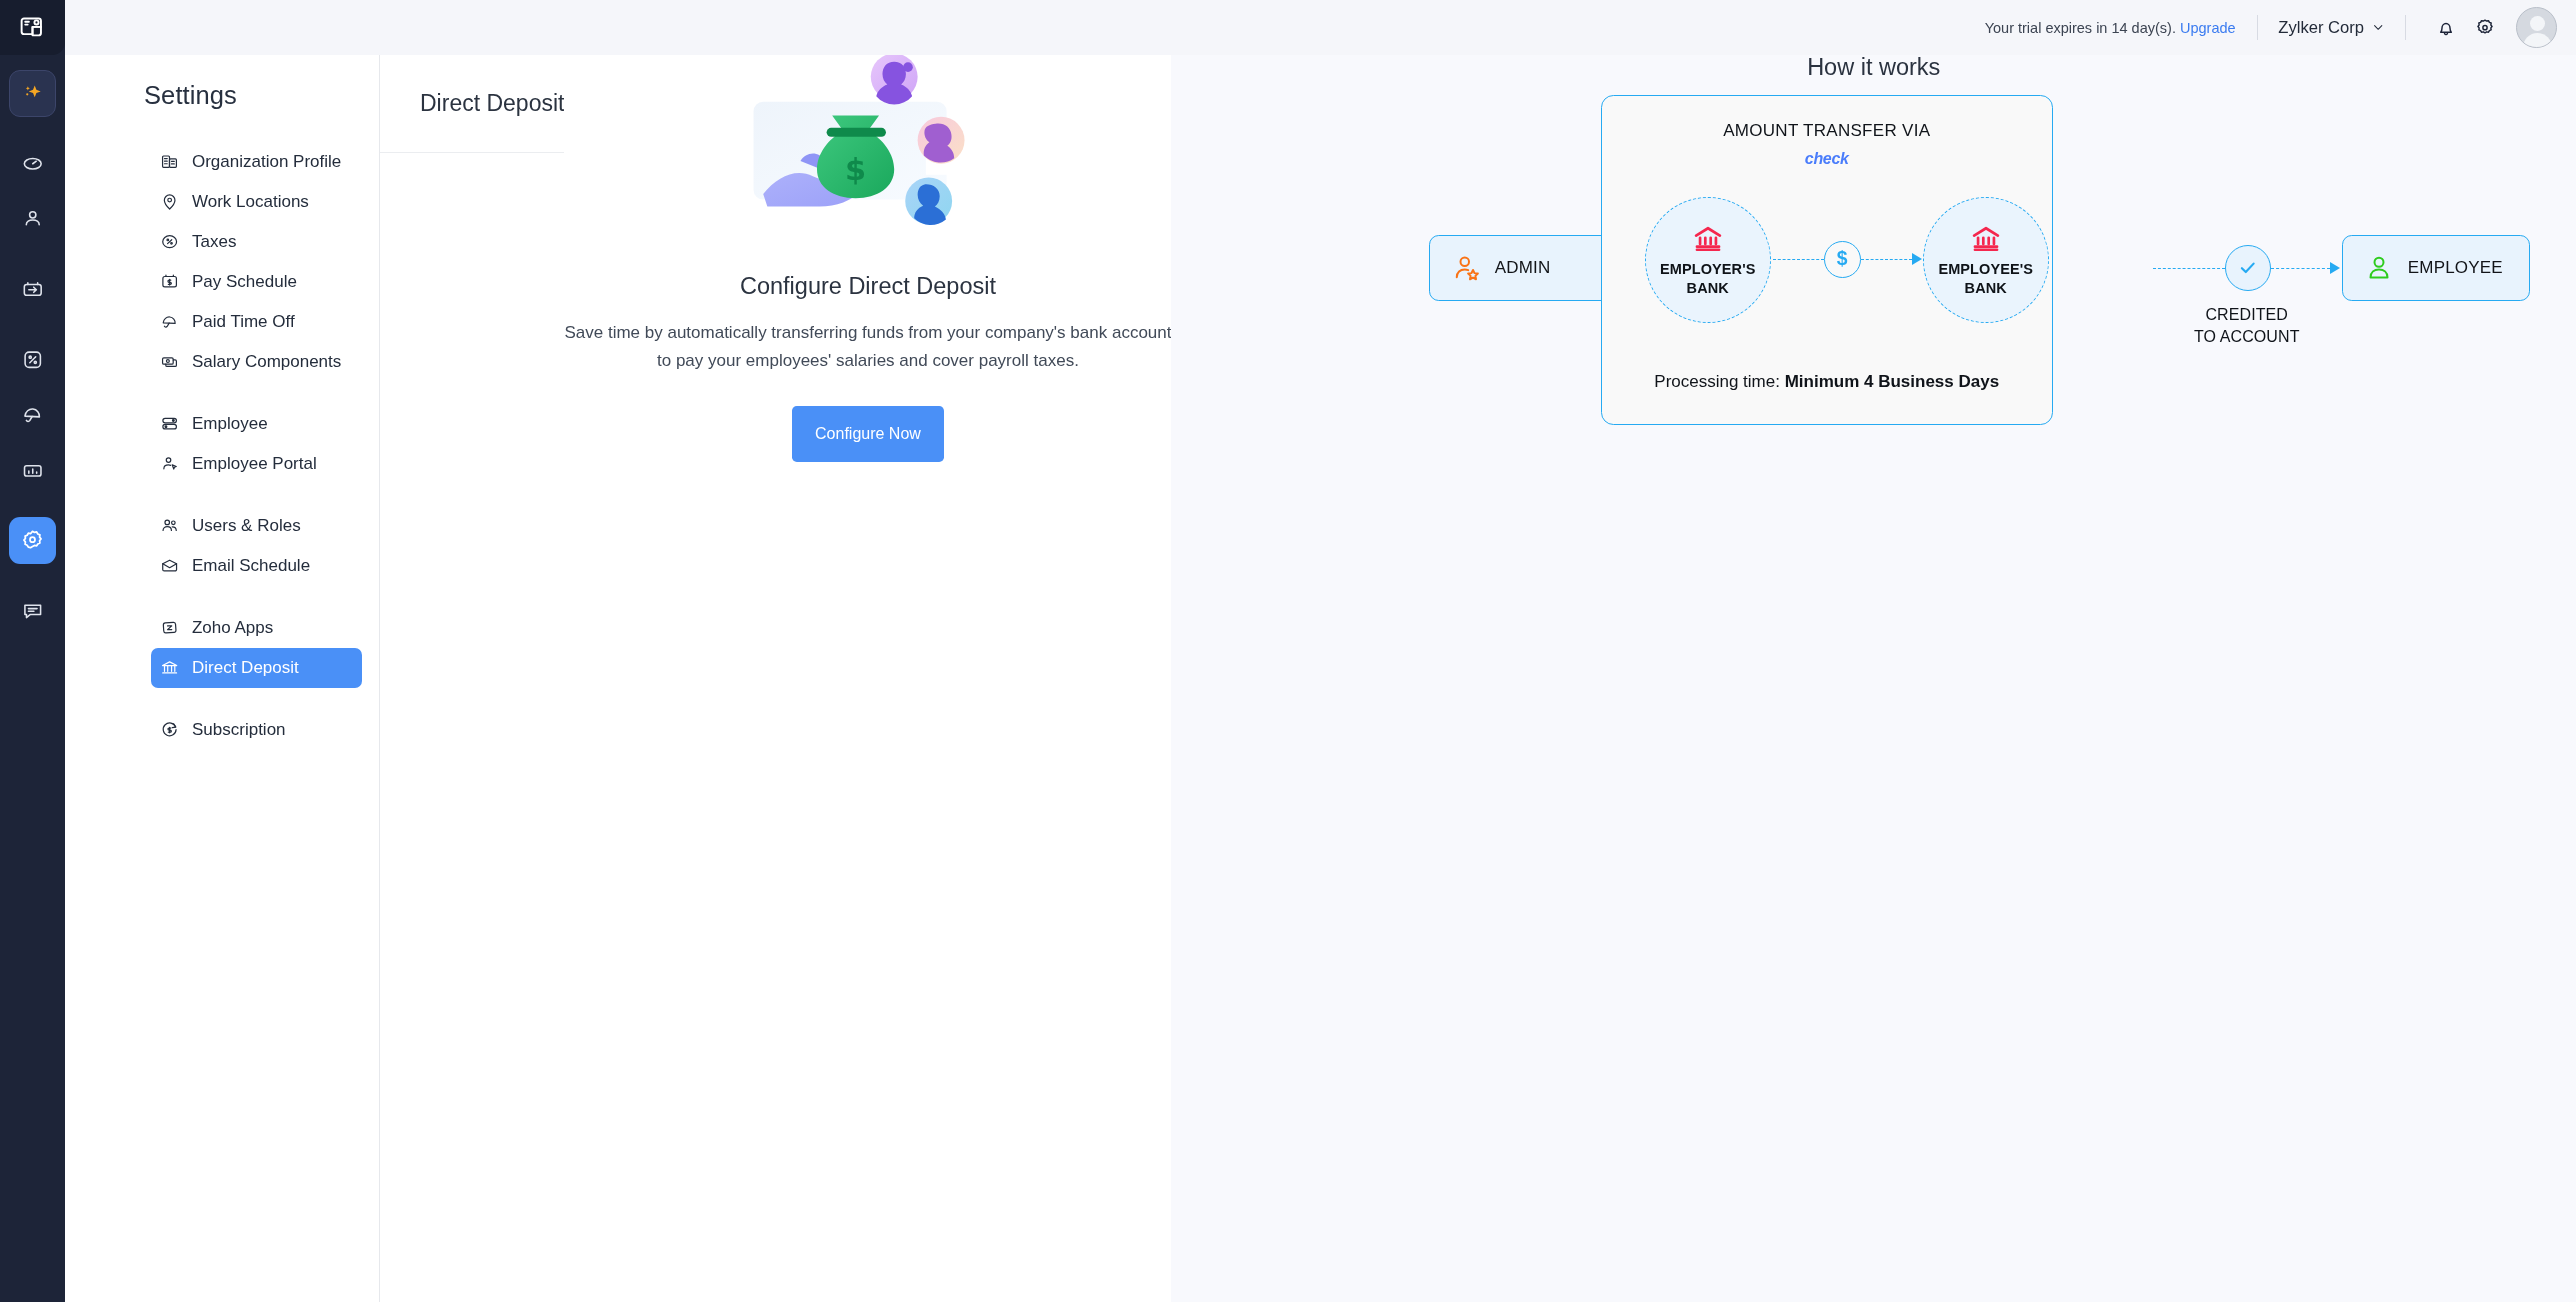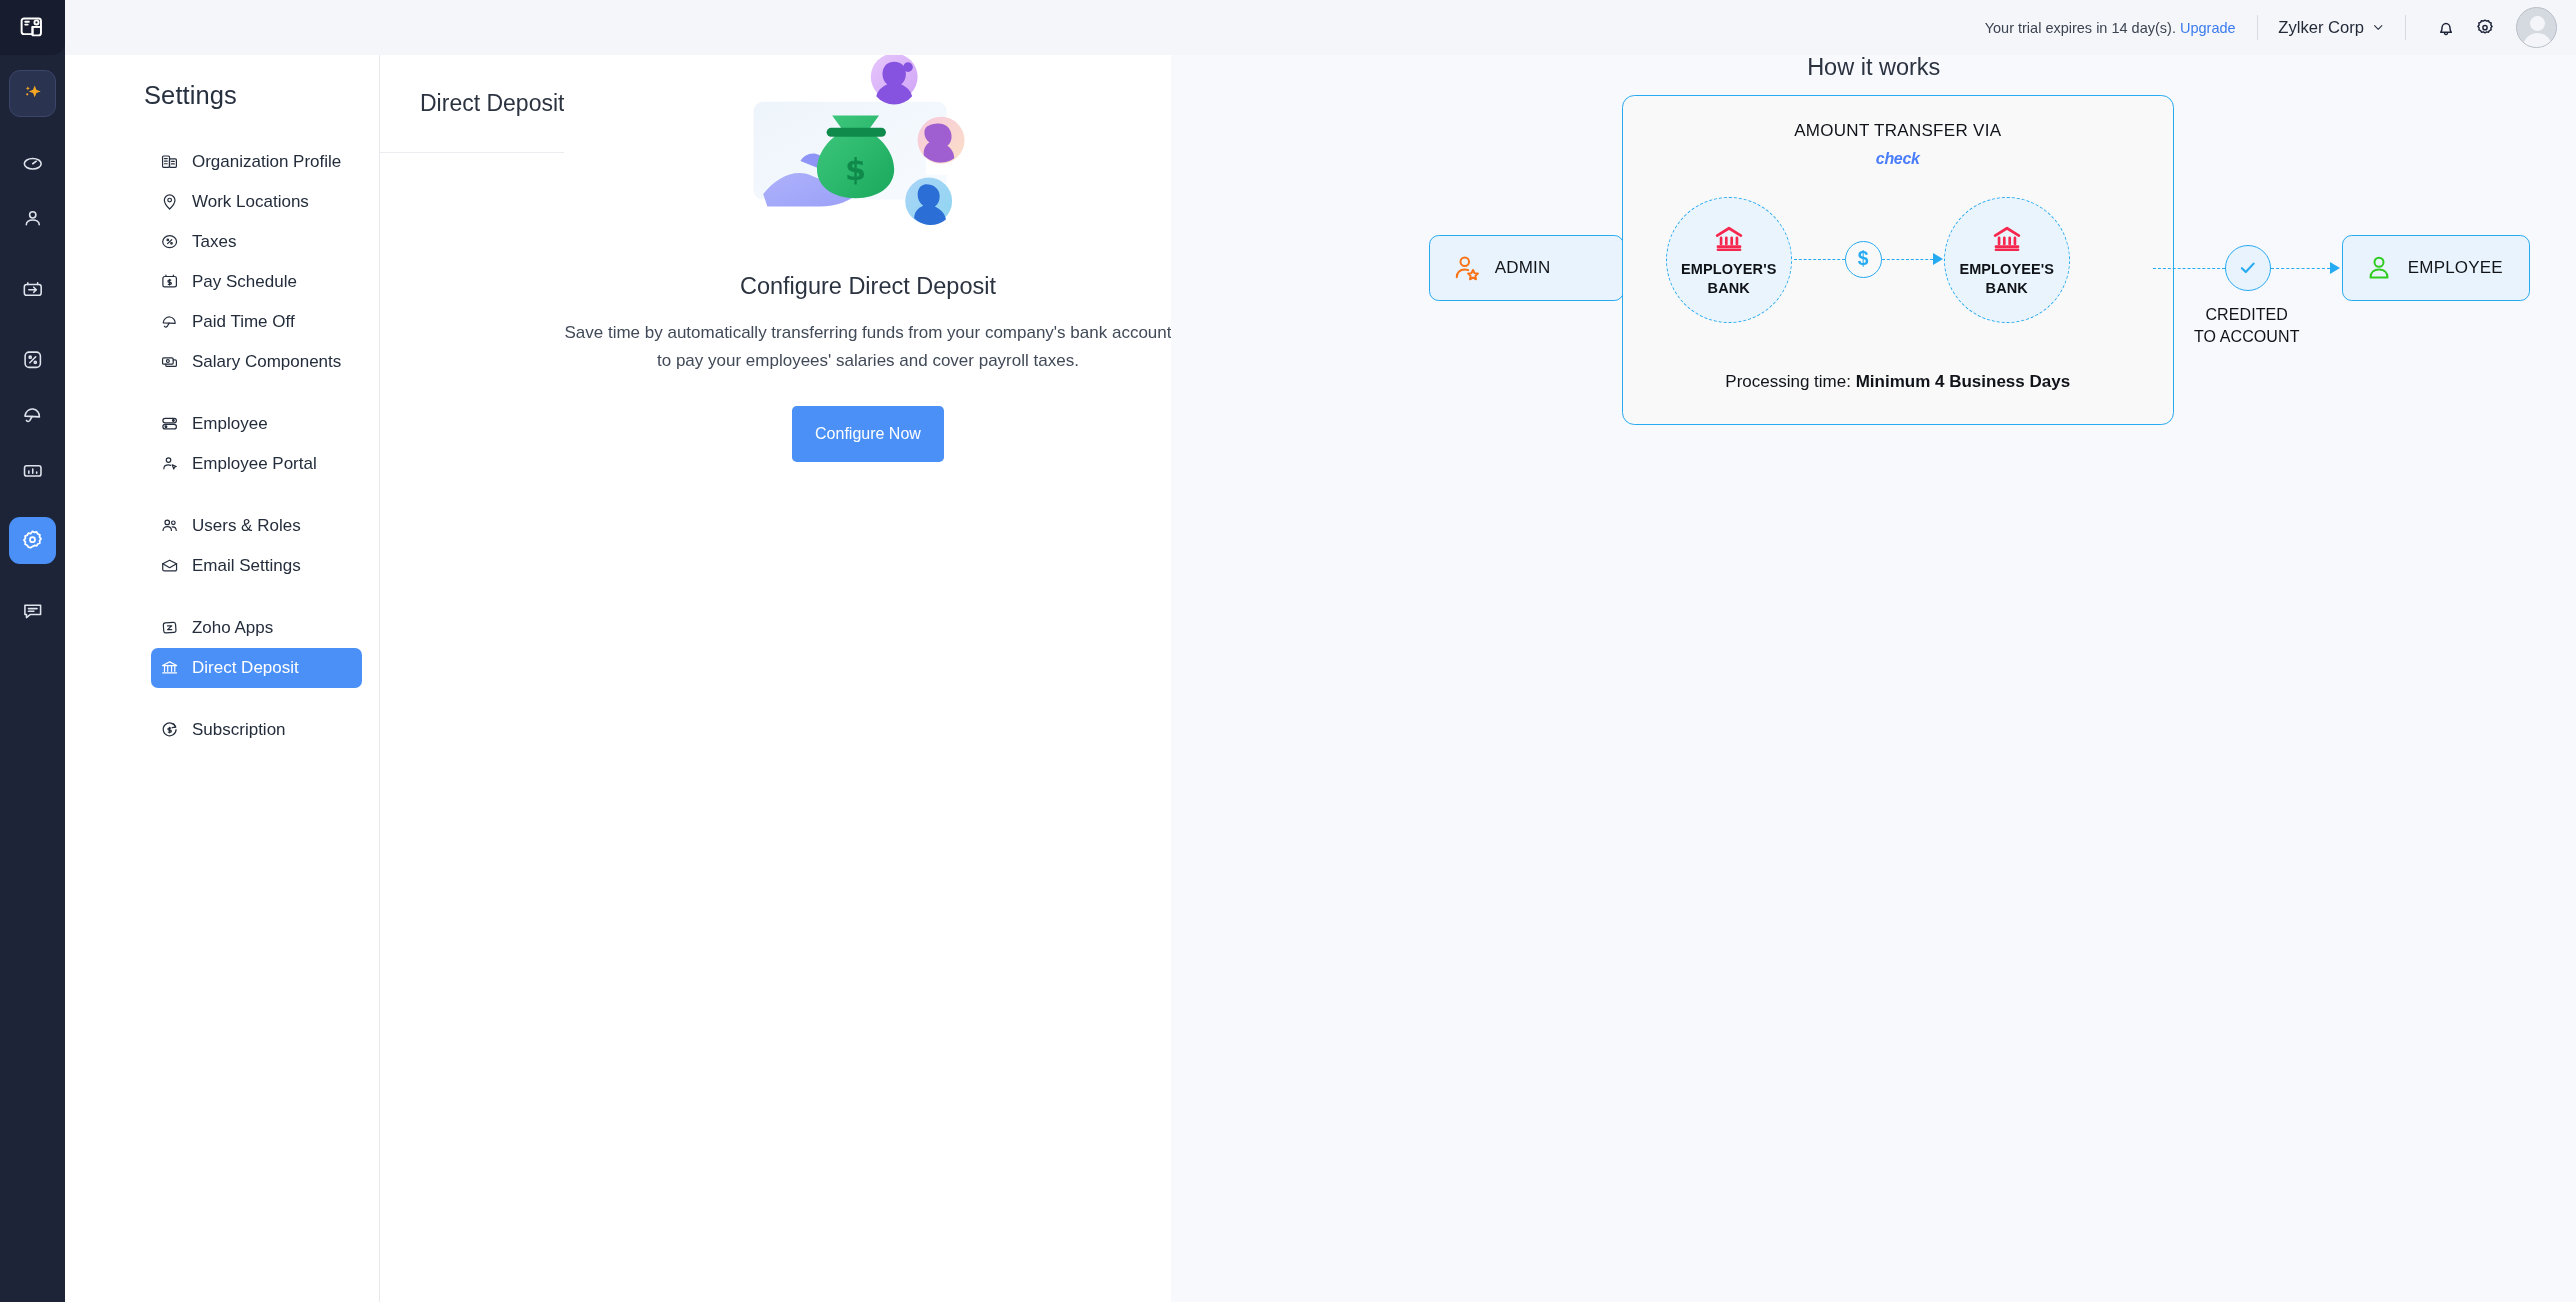--- a/index.html
+++ b/index.html
@@ -123,21 +123,21 @@
     position: absolute; width: 46px; height: 46px; border-radius: 50%;
     background: #e8f3fd; border: 1.4px solid #26aaf2;
     display:flex; align-items:center; justify-content:center;
   }
   .cap {
     position: absolute; text-align: center; font-size: 16px; color: #10141a;
     font-weight: 500; line-height: 1.38; letter-spacing: 0.1px;
   }
 
   .transfer-box {
-    position: absolute; left: 438px; top: -12.4px; width: 552px; height: 330px;
+    position: absolute; left: 417px; top: -12.4px; width: 452px; height: 330px;
     background: #f9f9f9; border: 1.4px solid #26aaf2; border-radius: 12.4px;
   }
   .tb-title { text-align: center; font-size: 17px; color: #10141a; font-weight: 500; padding-top: 25px; letter-spacing: 0.3px; }
   .tb-logo { text-align: center; font-size: 16px; color: #4a7dfb; font-weight: 700; font-style: italic; margin-top: 9.7px; letter-spacing: -0.3px; }
   .tb-foot { text-align: center; font-size: 17px; color: #10141a; position: absolute; bottom: 32px; left: 0; right: 0; }
   .tb-foot b { font-weight: 700; }
 
   .bank {
     position: absolute; width: 126px; height: 126px; border-radius: 50%;
     background: #eaf4fd; border: 1.7px dashed #26aaf2;
@@ -349,21 +349,21 @@
         <span>Users &amp; Roles</span>
       </div>
 
       <div class="nav-item">
         <span class="ic">
           <svg width="19.3" height="19.3" viewBox="0 0 24 24" fill="none" stroke="#242d3c" stroke-width="1.5" stroke-linecap="round" stroke-linejoin="round">
             <path d="M3.4 9.6l8.6-4.4 8.6 4.4v7.2a1.8 1.8 0 0 1-1.8 1.8H5.2a1.8 1.8 0 0 1-1.8-1.8z"></path>
             <path d="M3.4 9.6l8.6 5 8.6-5"></path>
           </svg>
         </span>
-        <span>Email Settings</span>
+        <span>Email Schedule</span>
       </div>
 
       <div class="nav-sep"></div>
 
       <div class="nav-item">
         <span class="ic">
           <svg width="19.3" height="19.3" viewBox="0 0 24 24" fill="none" stroke="#242d3c" stroke-width="1.5" stroke-linecap="round" stroke-linejoin="round">
             <rect x="4.4" y="5.8" width="15.2" height="12.4" rx="2.6" transform="rotate(-4 12 12)"></rect>
             <path d="M9.4 9.8h5.2l-5.2 4.6h5.2"></path>
           </svg>

